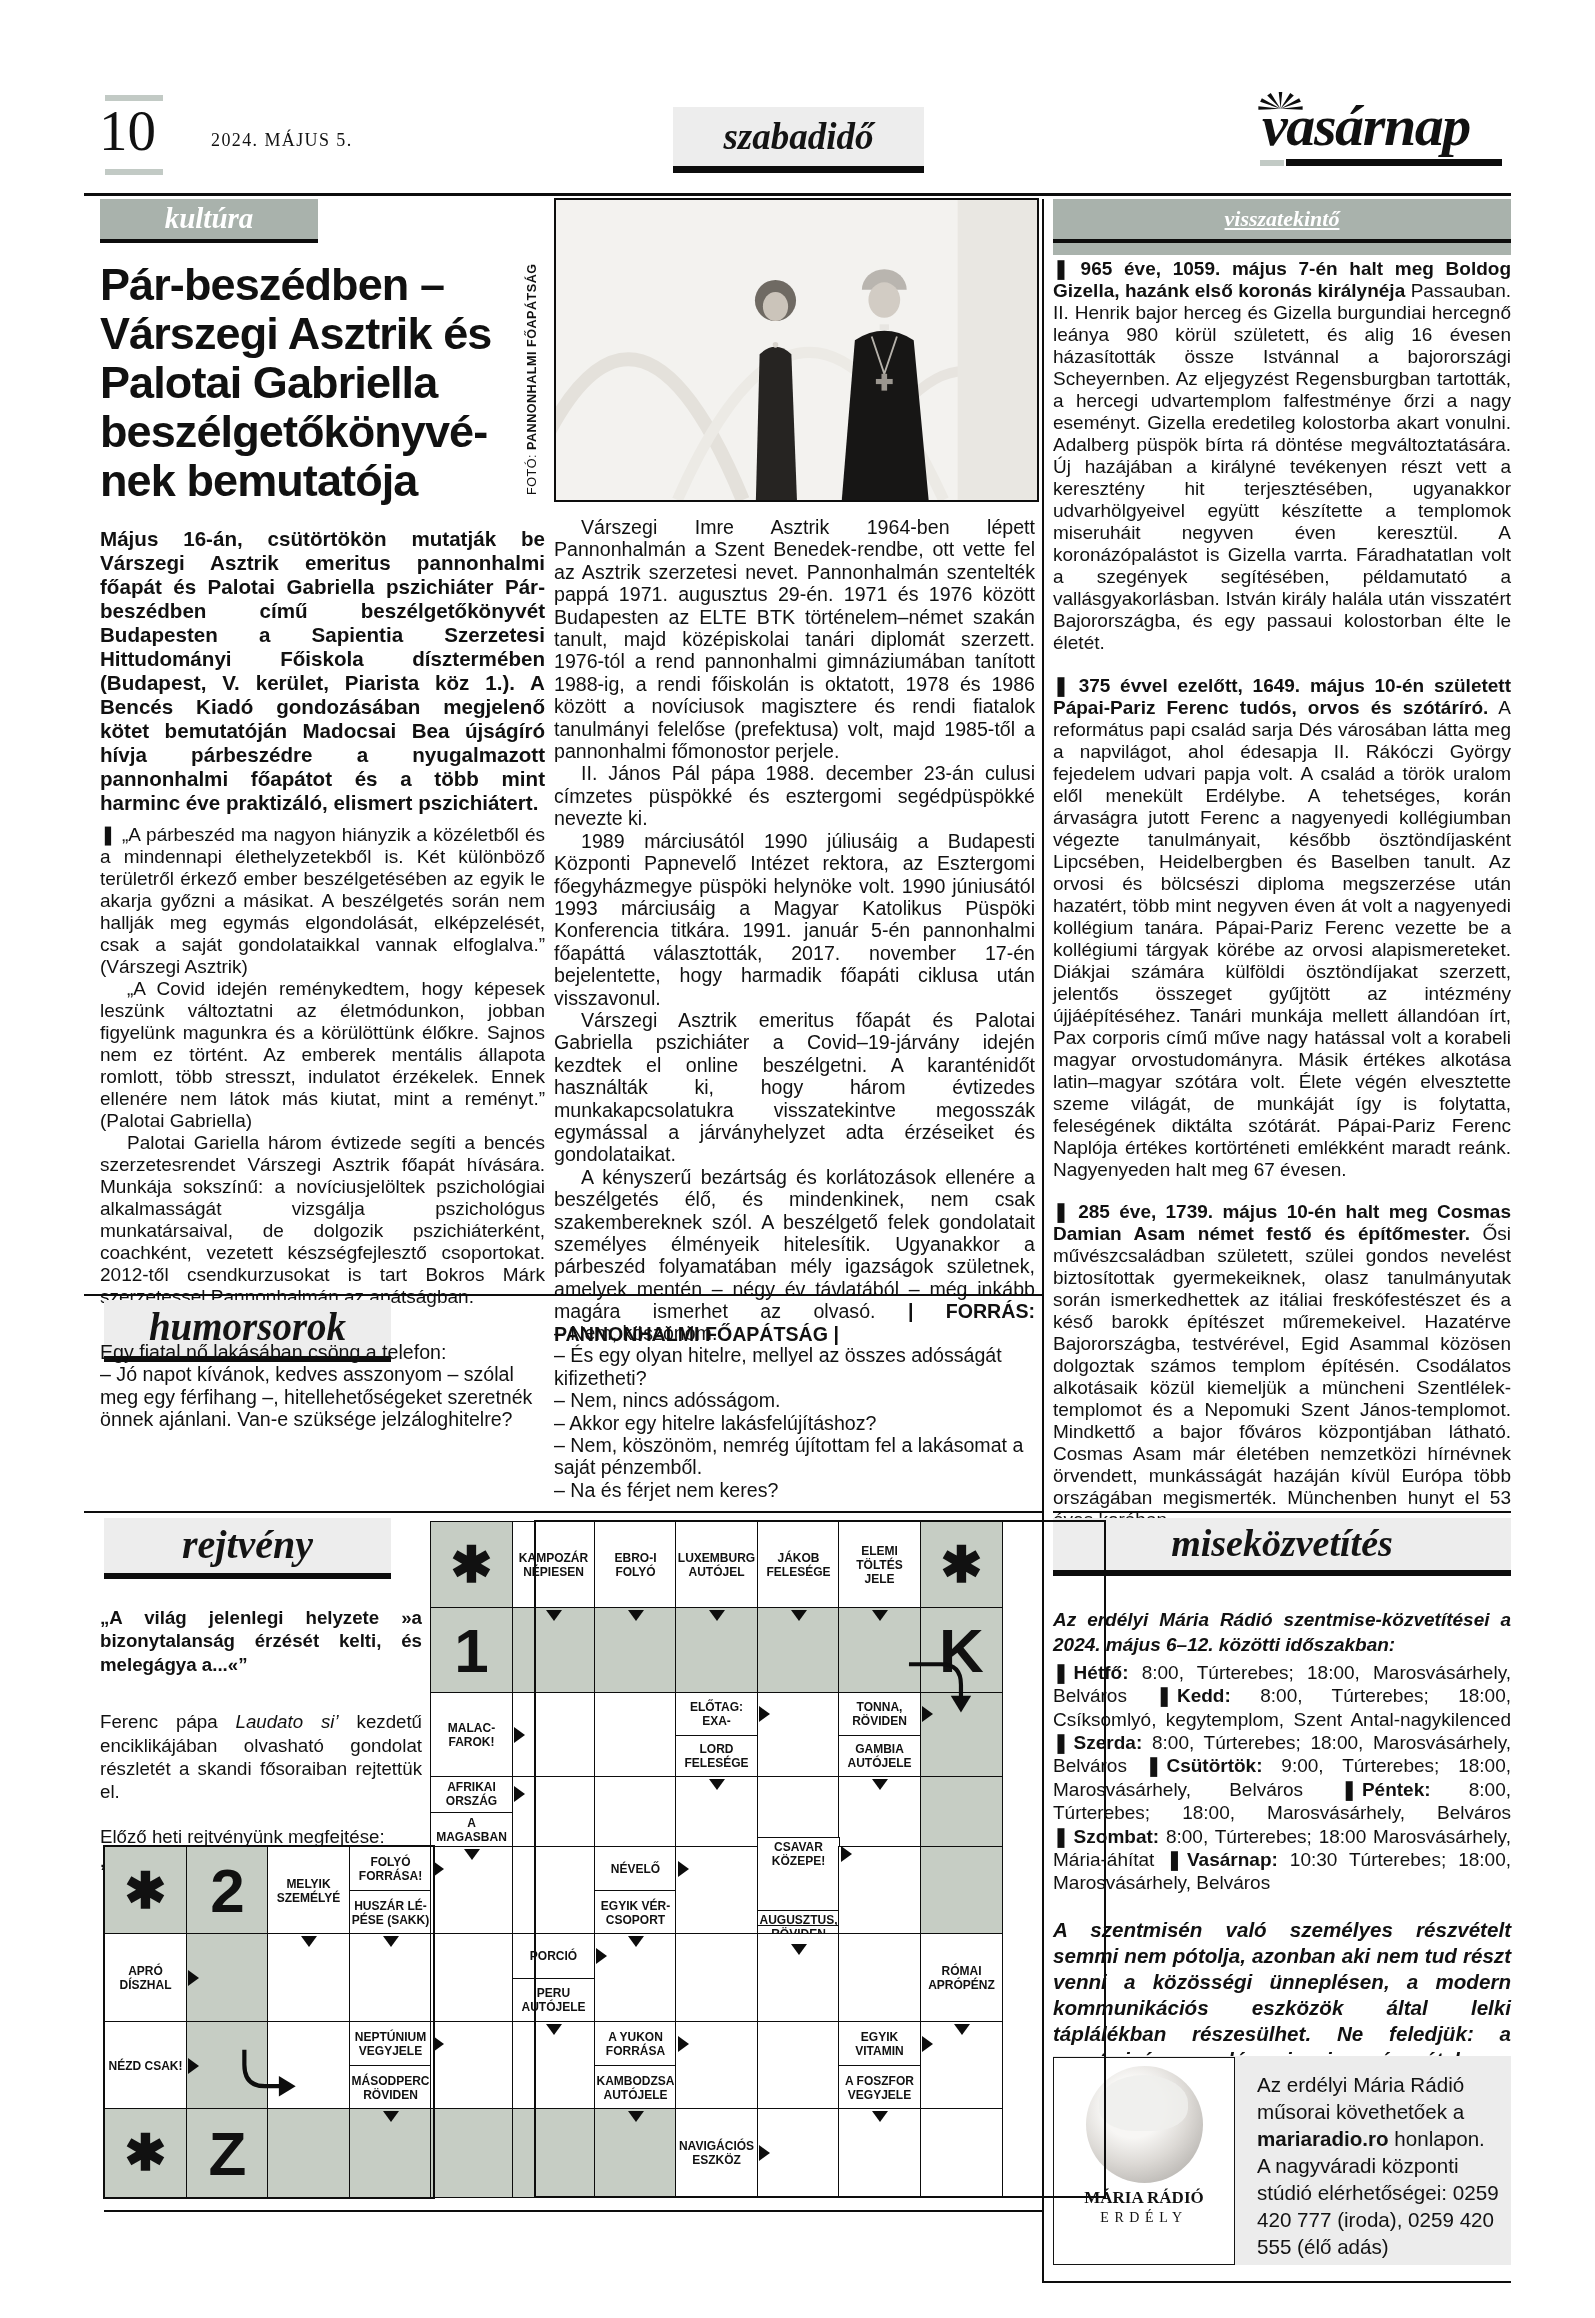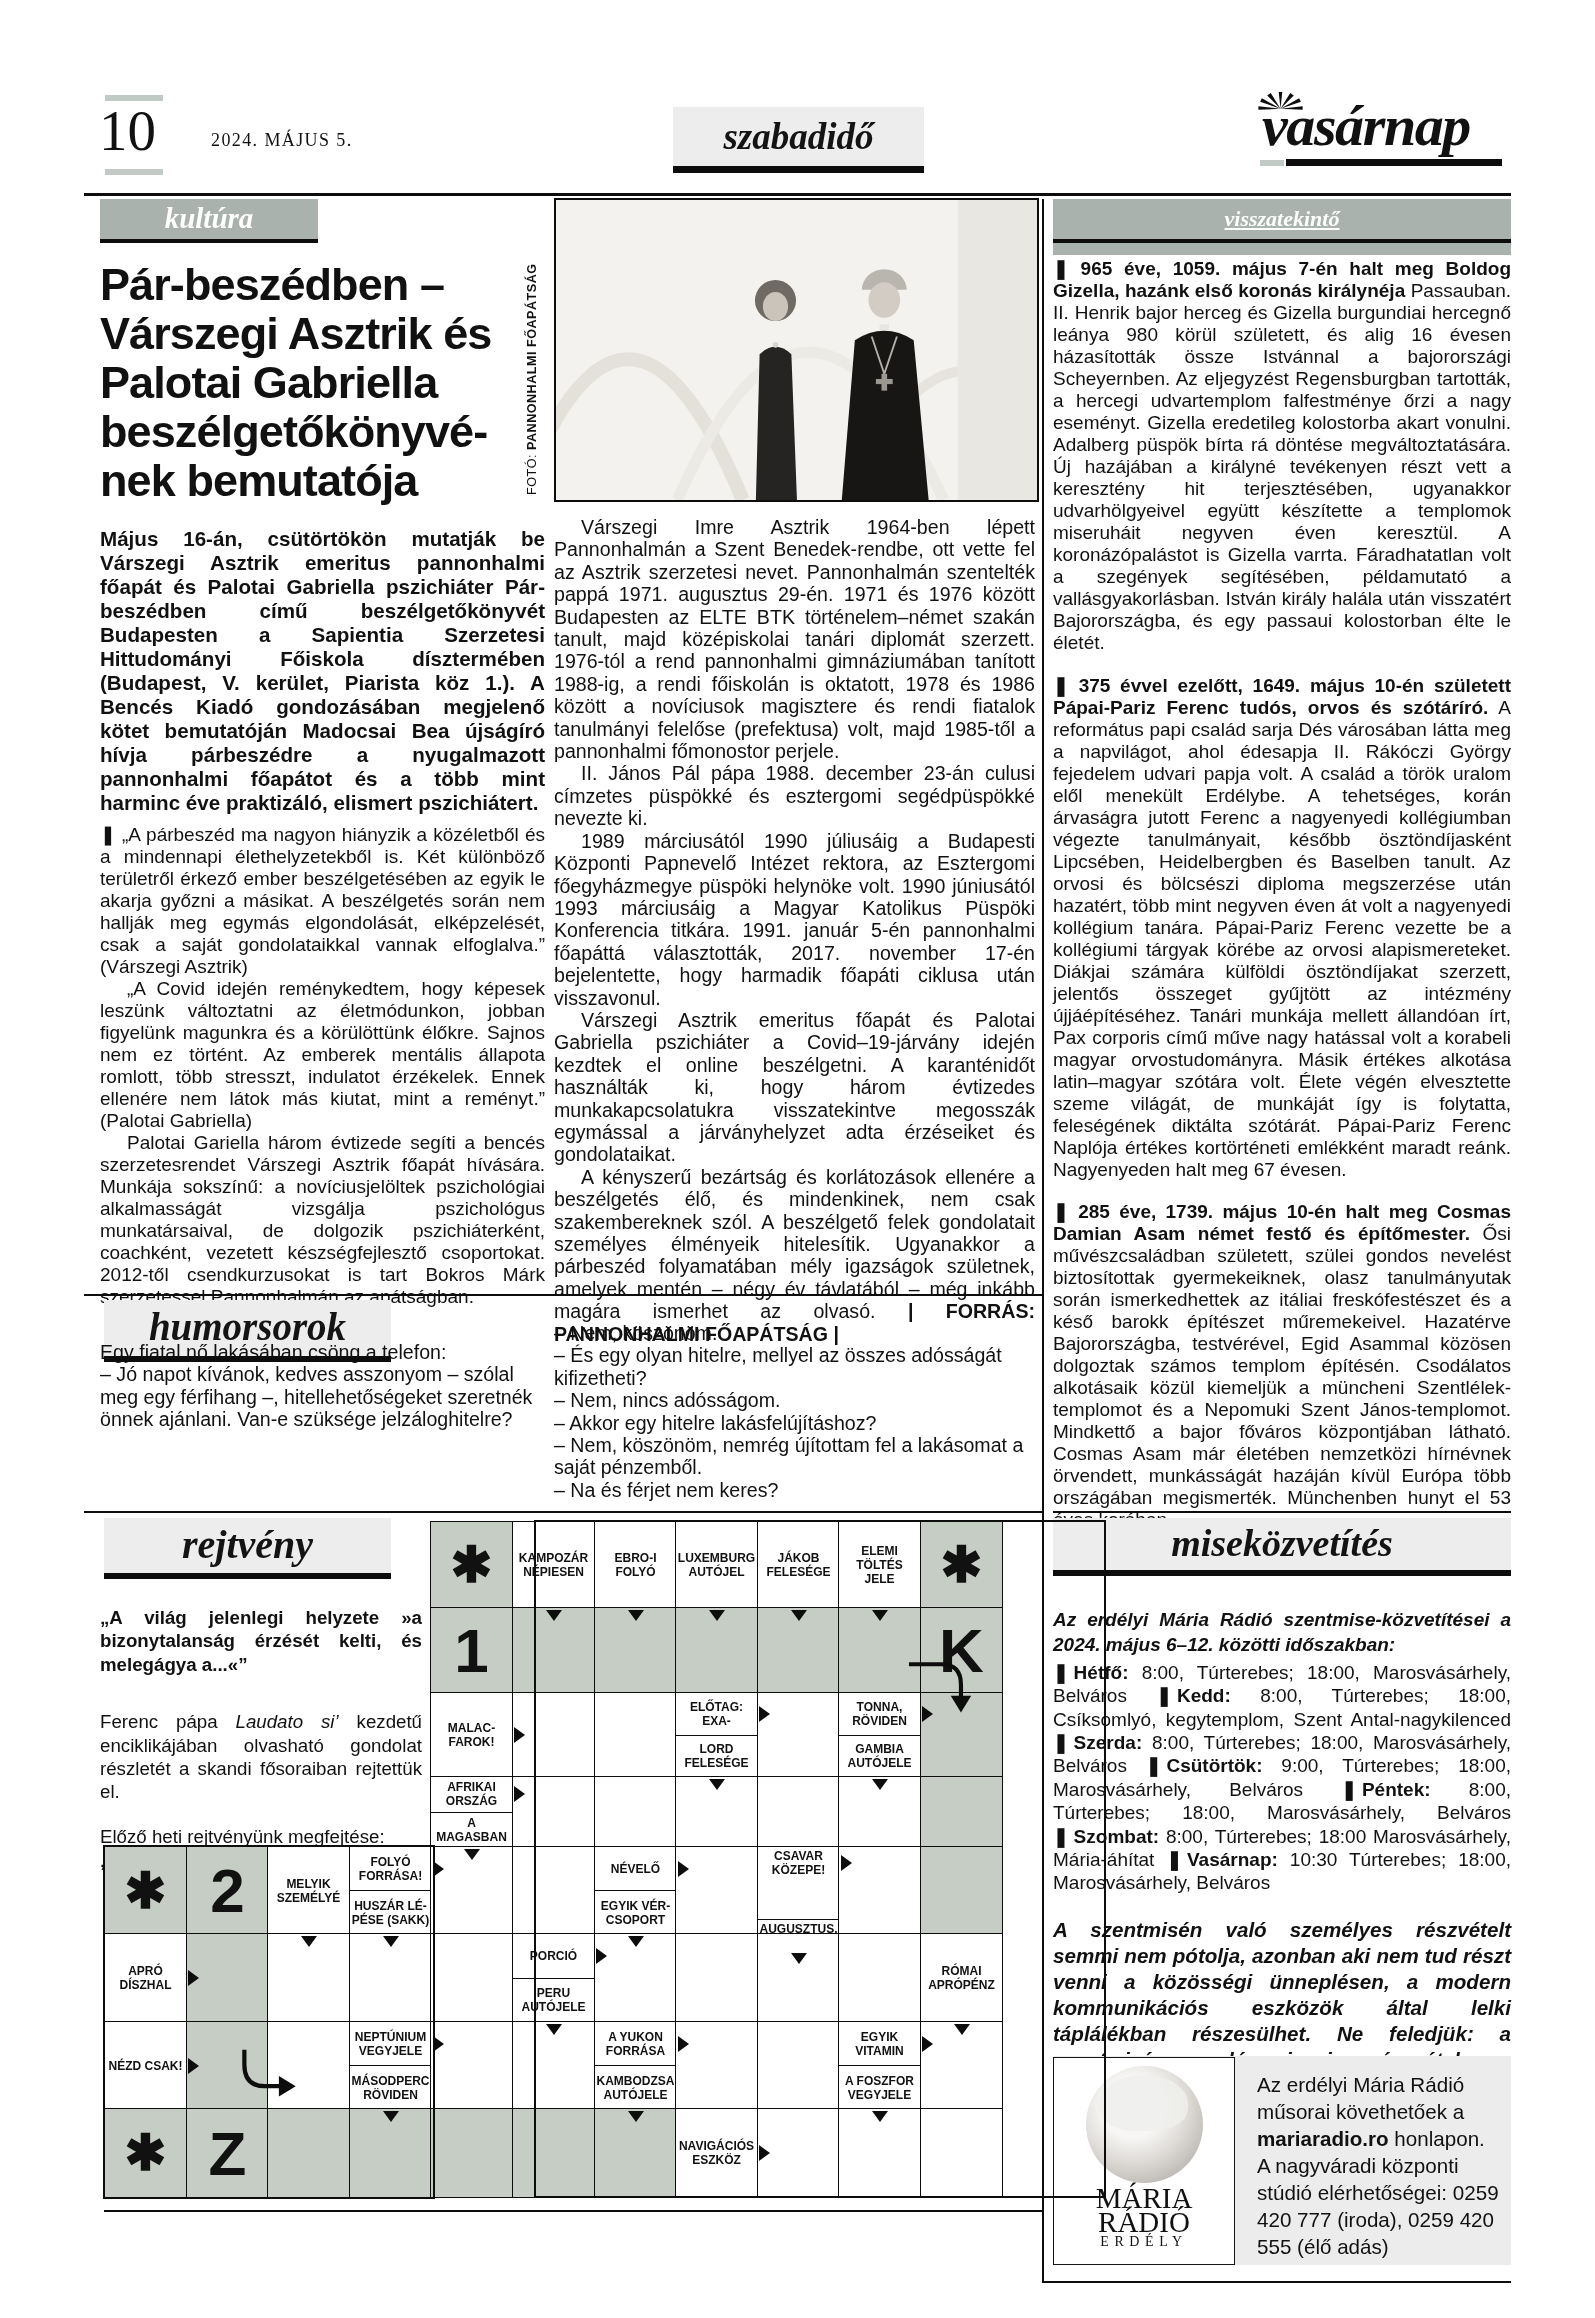--- a/index.html
+++ b/index.html
@@ -306,21 +306,21 @@
         <div class="cw-sec">
           <span>NÉVELŐ</span>
           <div class="ar-r"></div>
         </div>
         <div class="cw-sec">
           <span>EGYIK VÉR- CSOPORT</span>
           <div class="ar-d"></div>
         </div>
       </div>
       <div class="cw-cell" style="left: 571px; top: 325px; width: 83px; height: 89px;"></div>
-      <div class="cw-cell cw-clue" style="left: 653px; top: 325px; width: 83px; height: 89px; gap: 40px;">
+      <div class="cw-cell cw-clue" style="left: 653px; top: 316px; width: 83px; height: 89px; gap: 40px;">
         <div class="cw-sec">
           <span>CSAVAR KÖZEPE!</span>
           <div class="ar-r"></div>
         </div>
         <div class="cw-sec">
           <span>AUGUSZTUS, RÖVIDEN</span>
           <div class="ar-d"></div>
         </div>
       </div>
       <div class="cw-cell" style="left: 734px; top: 325px; width: 83px; height: 89px;"></div>
@@ -441,21 +441,21 @@
 
   <div class="abs" style="left:1053px;top:1607px;width:458px;">
     <p class="jus ital-b" style="font-size:19px;line-height:25px;">Az erdélyi Mária Rádió szentmise-közvetítései a 2024. május 6–12. közötti időszakban:</p>
     <p class="jus" style="font-size:19px;line-height:23.4px;margin-top:3.7px;"><span class="m-mark">❚</span><b>Hétfő: </b><span>8:00, Túrterebes; 18:00, Marosvásárhely, Belváros </span><span class="m-mark">❚</span><b>Kedd: </b><span>8:00, Túrterebes; 18:00, Csíksomlyó, kegytemplom, Szent Antal-nagykilenced </span><span class="m-mark">❚</span><b>Szerda: </b><span>8:00, Túrterebes; 18:00, Marosvásárhely, Belváros </span><span class="m-mark">❚</span><b>Csütörtök: </b><span>9:00, Túrterebes; 18:00, Marosvásárhely, Belváros </span><span class="m-mark">❚</span><b>Péntek: </b><span>8:00, Túrterebes; 18:00, Marosvásárhely, Belváros </span><span class="m-mark">❚</span><b>Szombat: </b><span>8:00, Túrterebes; 18:00 Marosvásárhely, Mária-áhítat </span><span class="m-mark">❚</span><b>Vasárnap: </b><span>10:30 Túrterebes; 18:00, Marosvásárhely, Belváros </span></p>
     <p class="jus ital-b" style="font-size:20.6px;line-height:26px;margin-top:22.4px;">A szentmisén való személyes részvételt semmi nem pótolja, azonban aki nem tud részt venni a közösségi ünneplésen, a modern kommunikációs eszközök által lelki táplálékban részesülhet. Ne feledjük: a szentmisén való igazi részvétel a szentáldozásban éri el tetőpontját!</p>
   </div>
 
   <div class="radio-panel" style="left:1053px;top:2056px;width:458px;height:209px;"></div>
   <div class="logo-box" style="left:1053px;top:2057px;width:180px;height:206px;">
     <div class="portrait"></div>
-    <div class="serif" style="font-weight:normal;font-size:29px;line-height:24px;">MÁRIA RÁDIÓ</div>
+    <div class="serif" style="font-weight:bold;font-size:17px;line-height:24px;">MÁRIA RÁDIÓ</div>
     <div class="serif" style="font-size:14px;letter-spacing:5.6px;">ERDÉLY</div>
   </div>
   <div class="abs" style="left:1257px;top:2071px;width:243px;font-size:20.6px;line-height:27px;">
     <span>Az erdélyi Mária Rádió műsorai követhetőek a </span><b>mariaradio.ro</b><span> honlapon.</span>
     <div>A nagyváradi központi stúdió elérhetőségei: 0259 420 777 (iroda), 0259 420 555 (élő adás)</div>
   </div>
 
   <div class="rule" style="left:1043px;top:2281px;width:468px;height:2.3px;"></div>
 
 </div>

